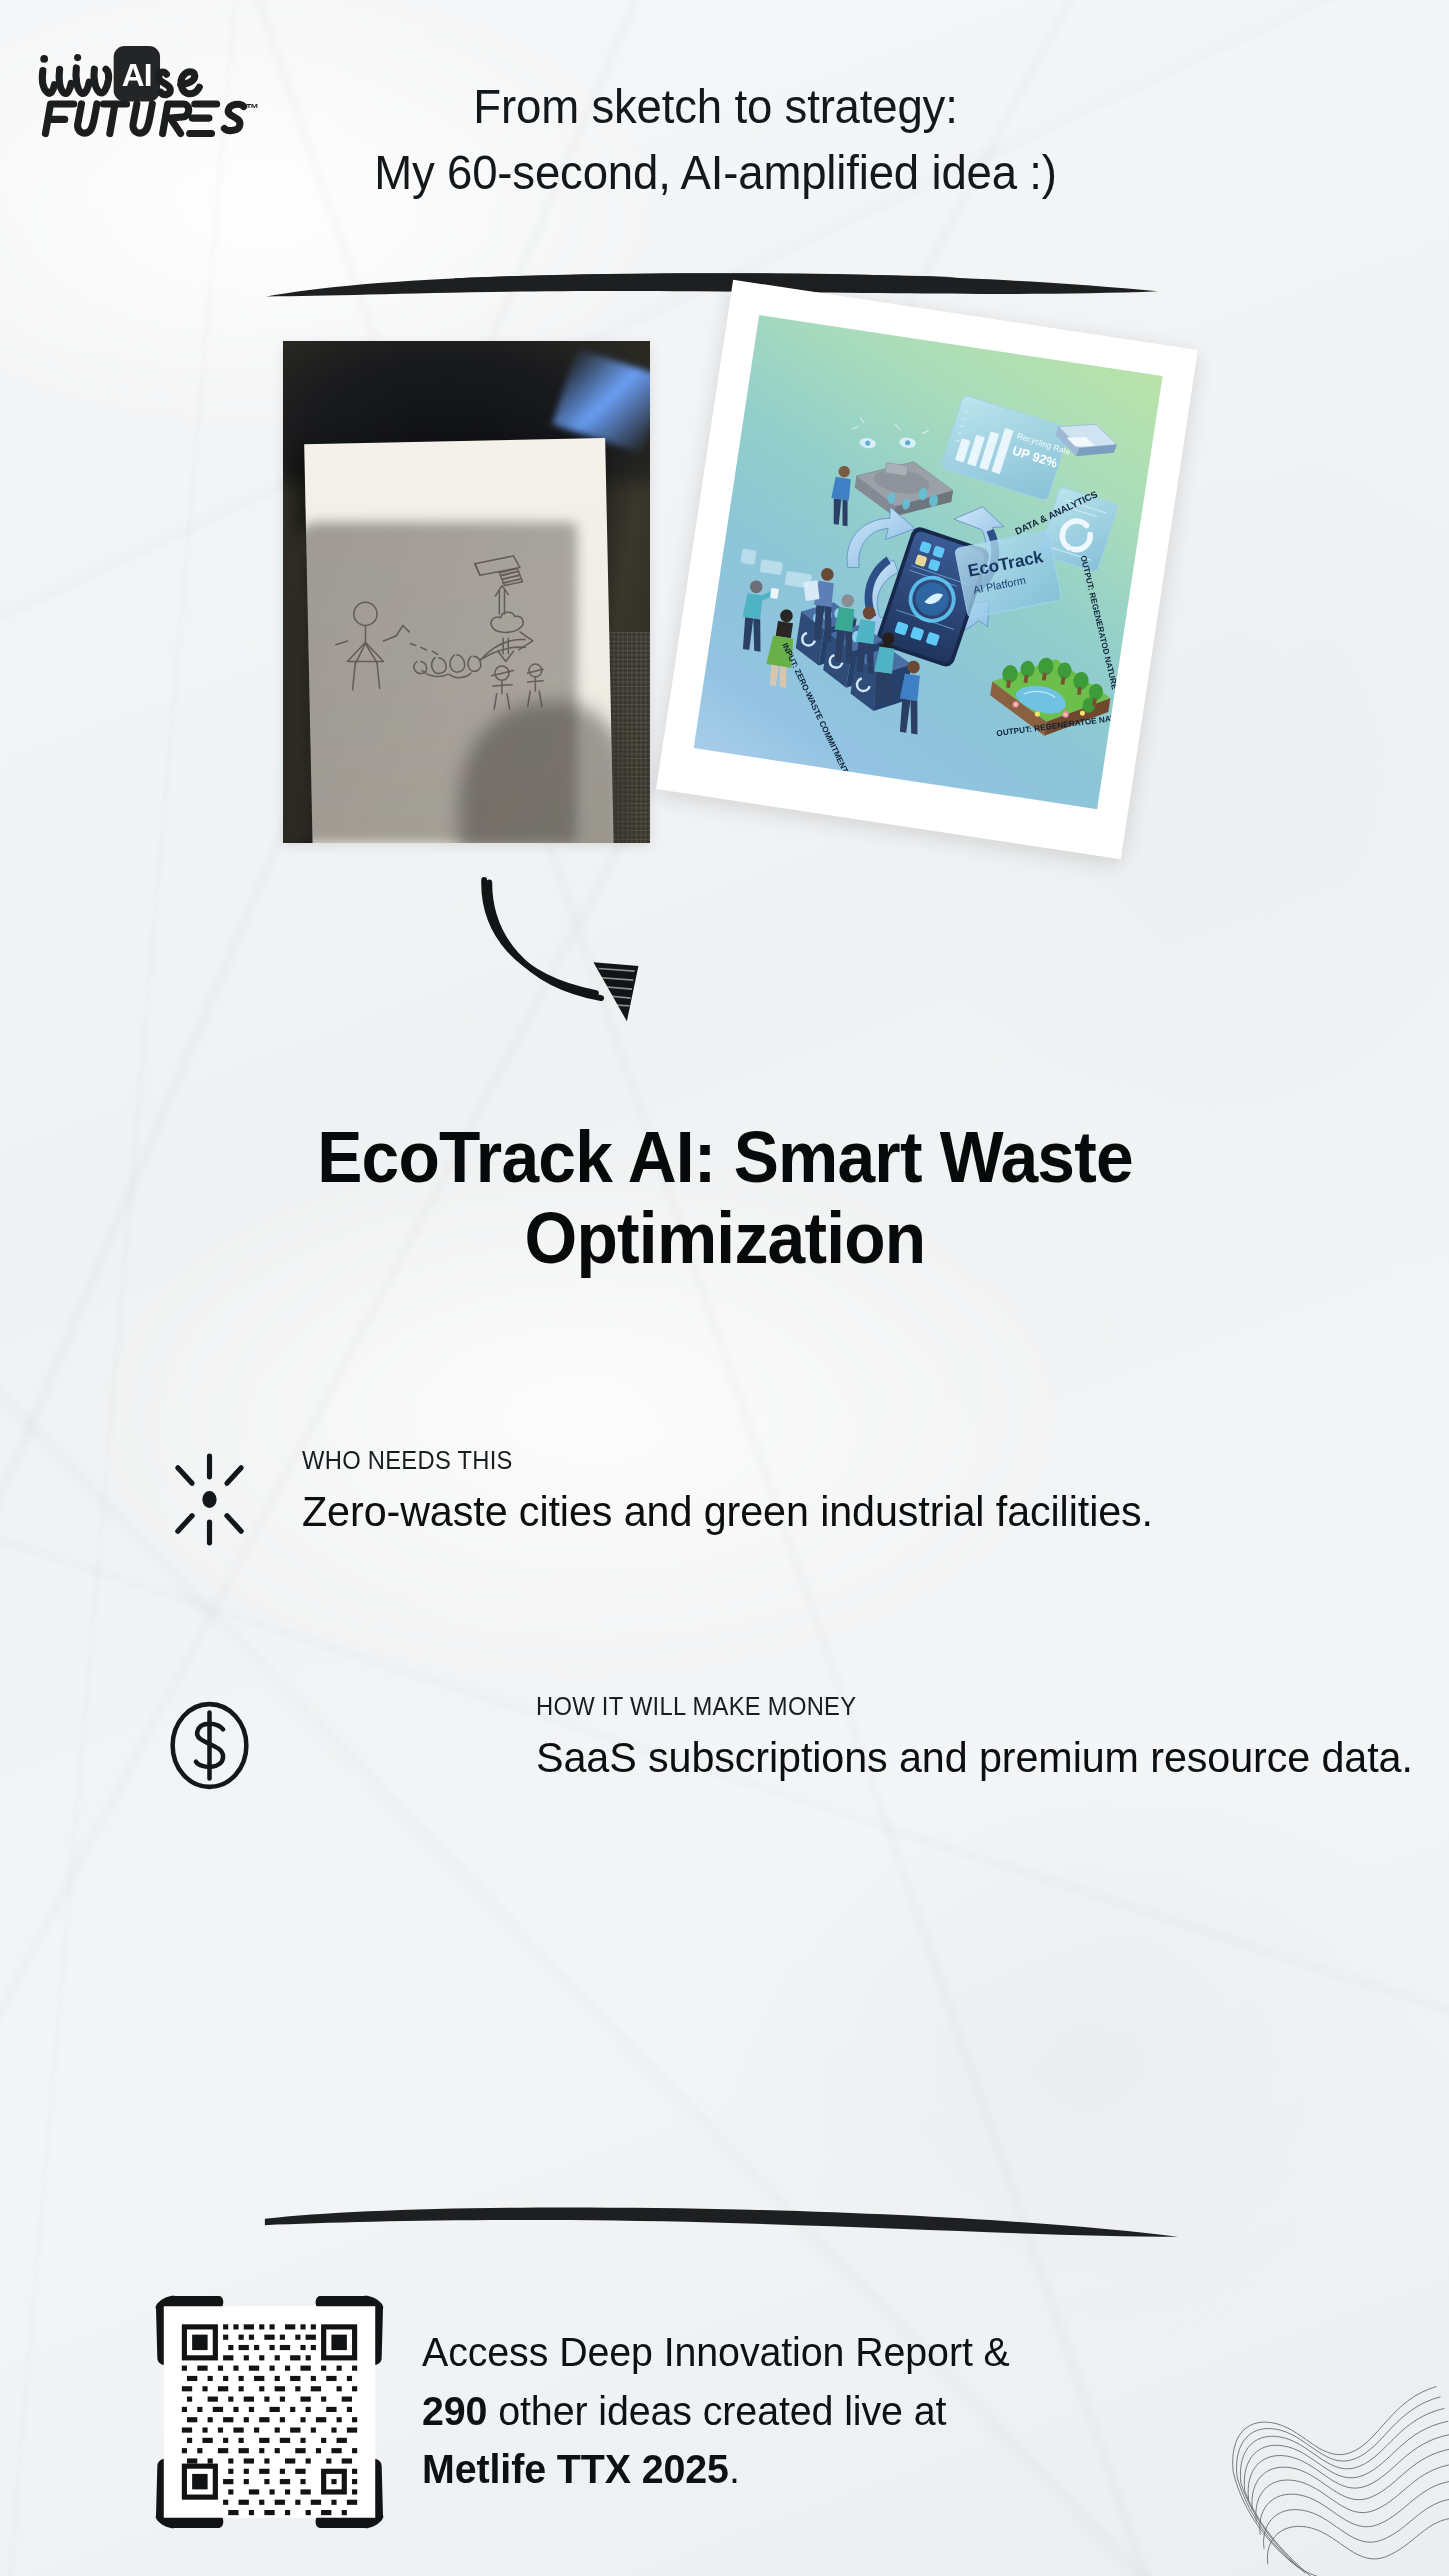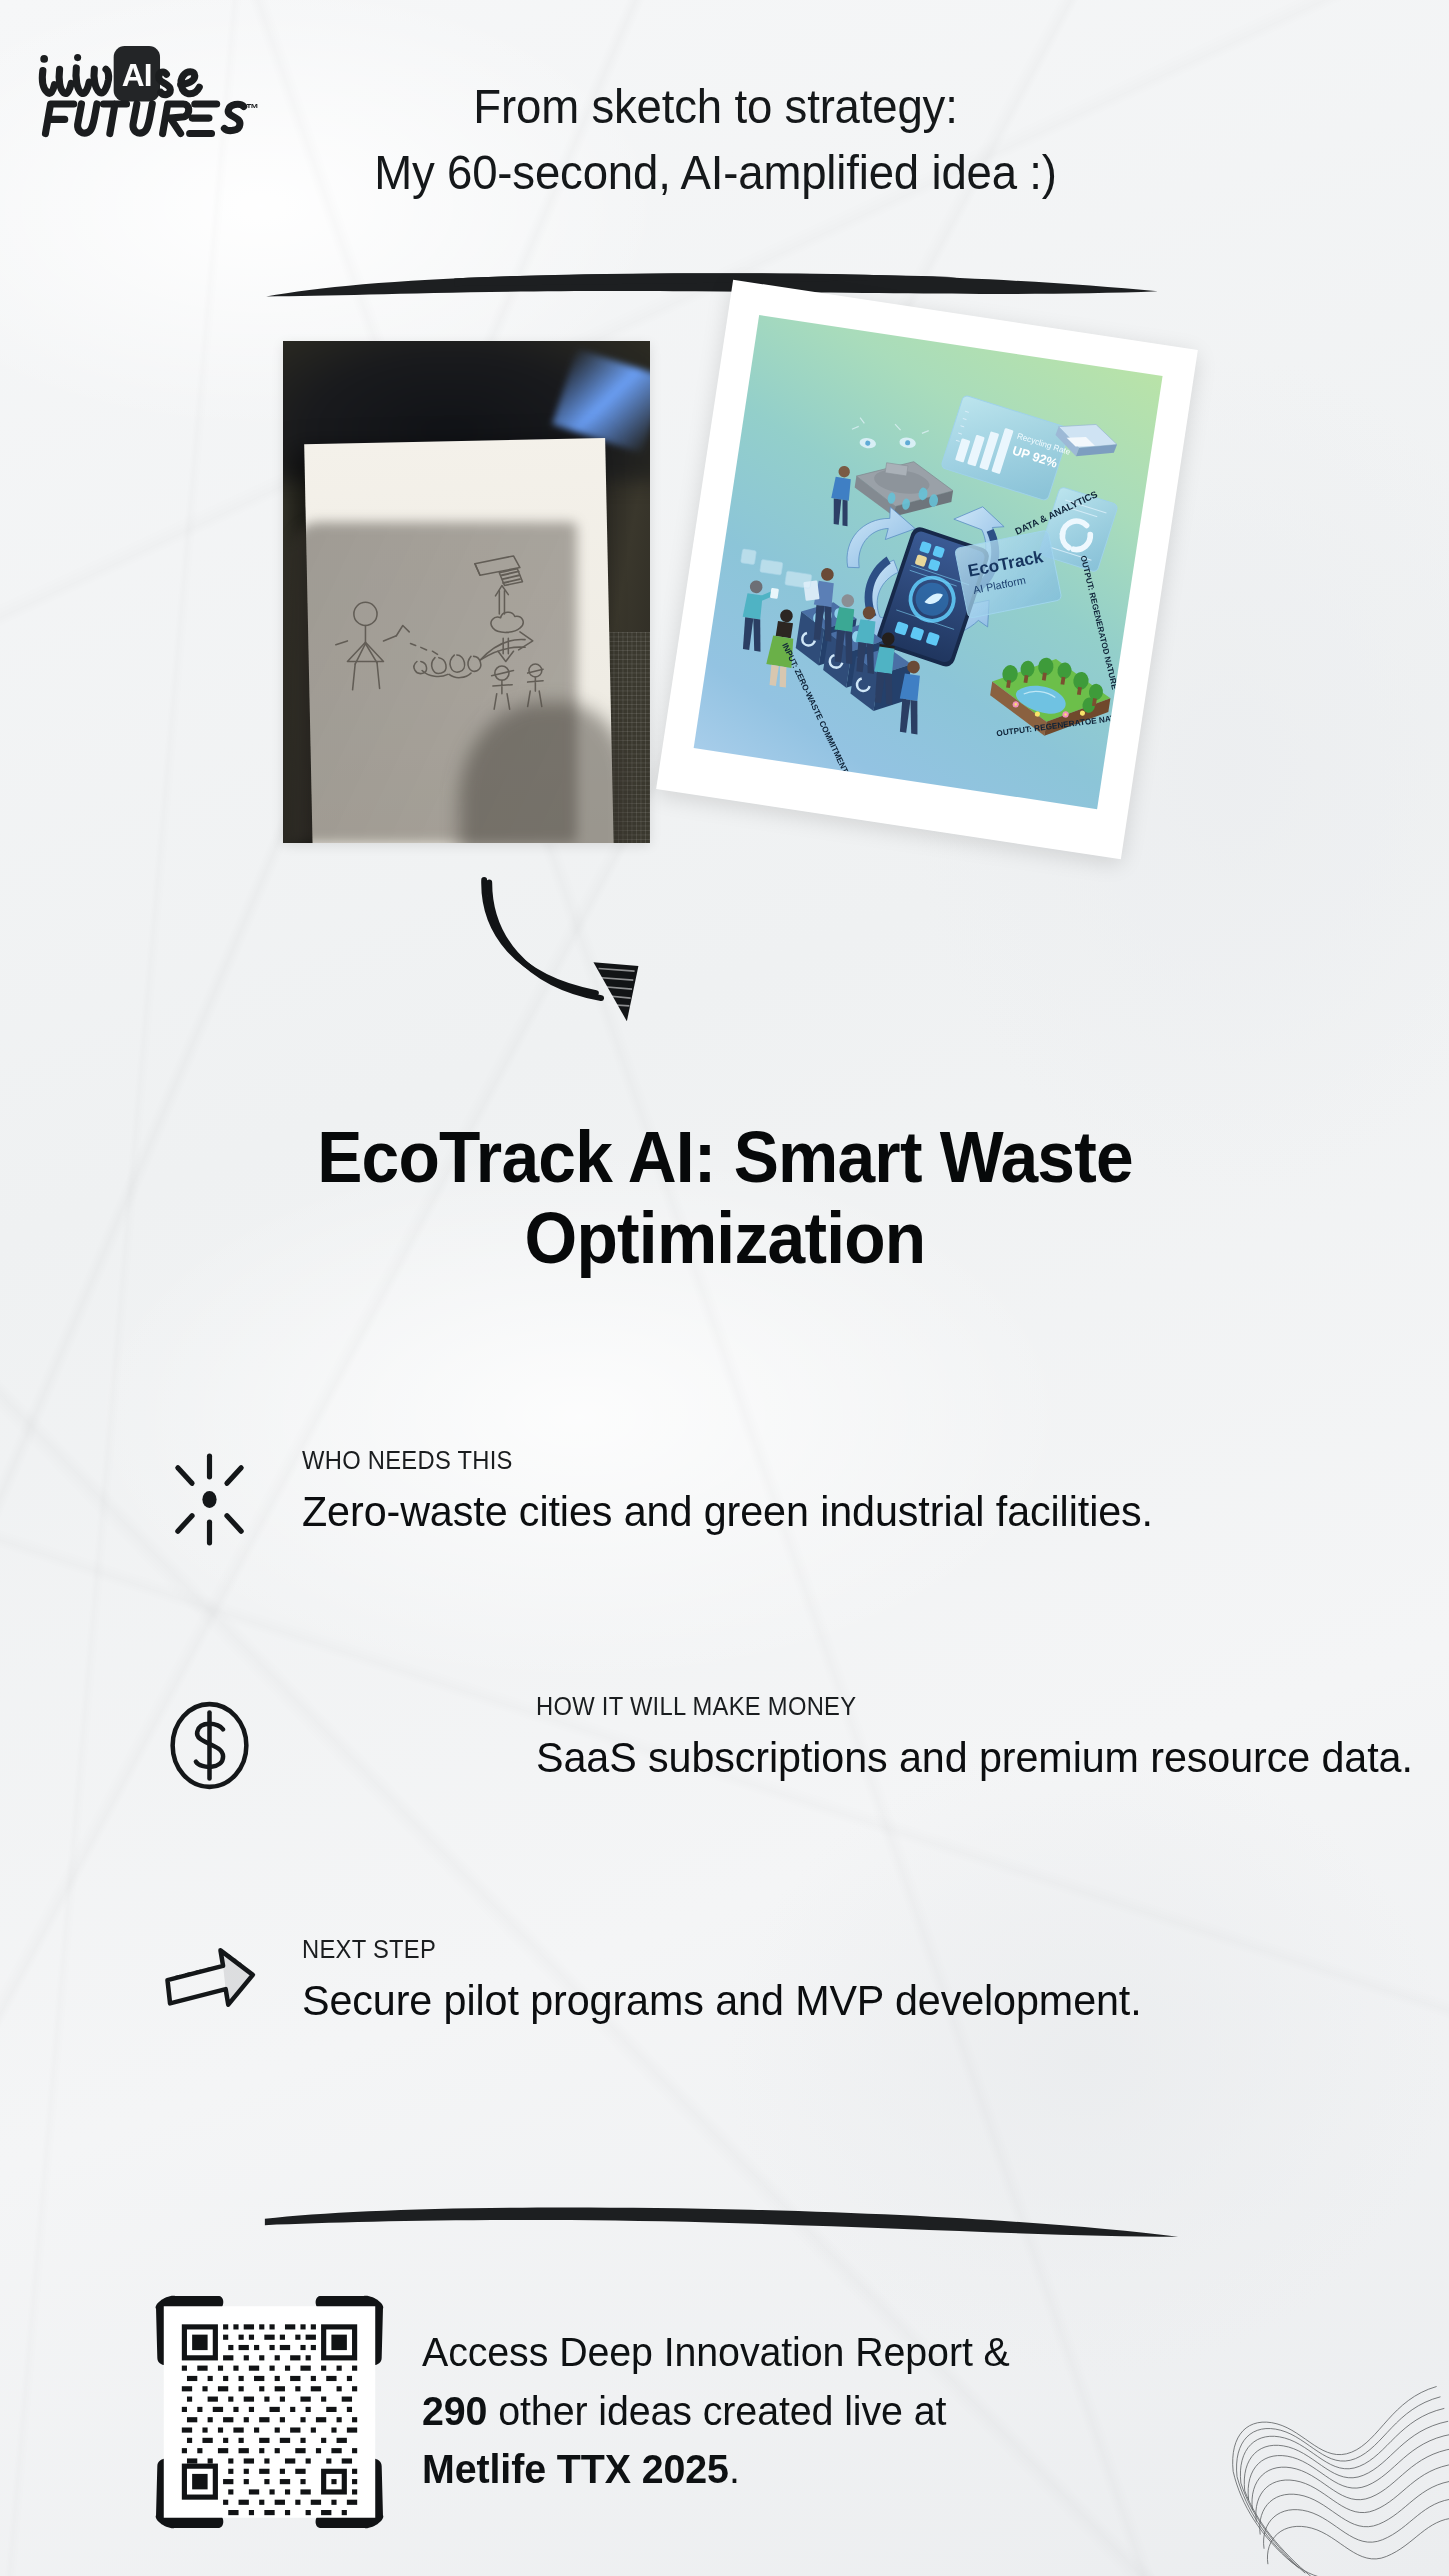--- a/index.html
+++ b/index.html
@@ -672,36 +672,20 @@
           <path d="M96,50 C90,40 60,36 56,54 C52,72 96,72 96,92 C96,112 62,112 54,100"></path>
         </g>
       </svg>
     </div>
     <div class="ftext">
       <div class="flabel">HOW IT WILL MAKE MONEY</div>
       <div class="fbody">SaaS subscriptions and premium resource data.</div>
     </div>
   </div>
 
-  <div class="feature f3">
-    <div class="ficon">
-      <svg viewBox="0 0 150 150" xmlns="http://www.w3.org/2000/svg">
-        <path d="M10,62 L96,40 L92,16 L142,54 L104,100 L100,76 L14,98 Z" fill="none" stroke="#141719" stroke-width="7" stroke-linejoin="round"></path>
-        <path d="M96,40 L92,16 L142,54 L104,100 L100,76 Z" fill="#141719" opacity=".1"></path>
-        <g stroke="#141719" stroke-width="5">
-          <path d="M22,58 L30,56 M38,54 L46,52 M54,50 L62,48 M70,46 L78,44"></path>
-          <path d="M104,28 L108,24 M112,34 L116,30 M120,40 L124,36"></path>
-        </g>
-      </svg>
-    </div>
-    <div class="ftext">
-      <div class="flabel">NEXT STEP</div>
-      <div class="fbody">Secure pilot programs and MVP development.</div>
-    </div>
-  </div>
 </div>
 
 <div class="brush-bottom">
   <svg viewBox="0 0 1430 70" xmlns="http://www.w3.org/2000/svg" preserveAspectRatio="none">
     <path d="M6,26 C150,10 420,4 760,12 C1060,20 1280,36 1424,54 C1240,54 1000,40 700,32 C400,24 160,30 6,36 Z" fill="#1d1f21"></path>
   </svg>
 </div>
 
 <div class="footer">
   <div class="qr-wrap">

